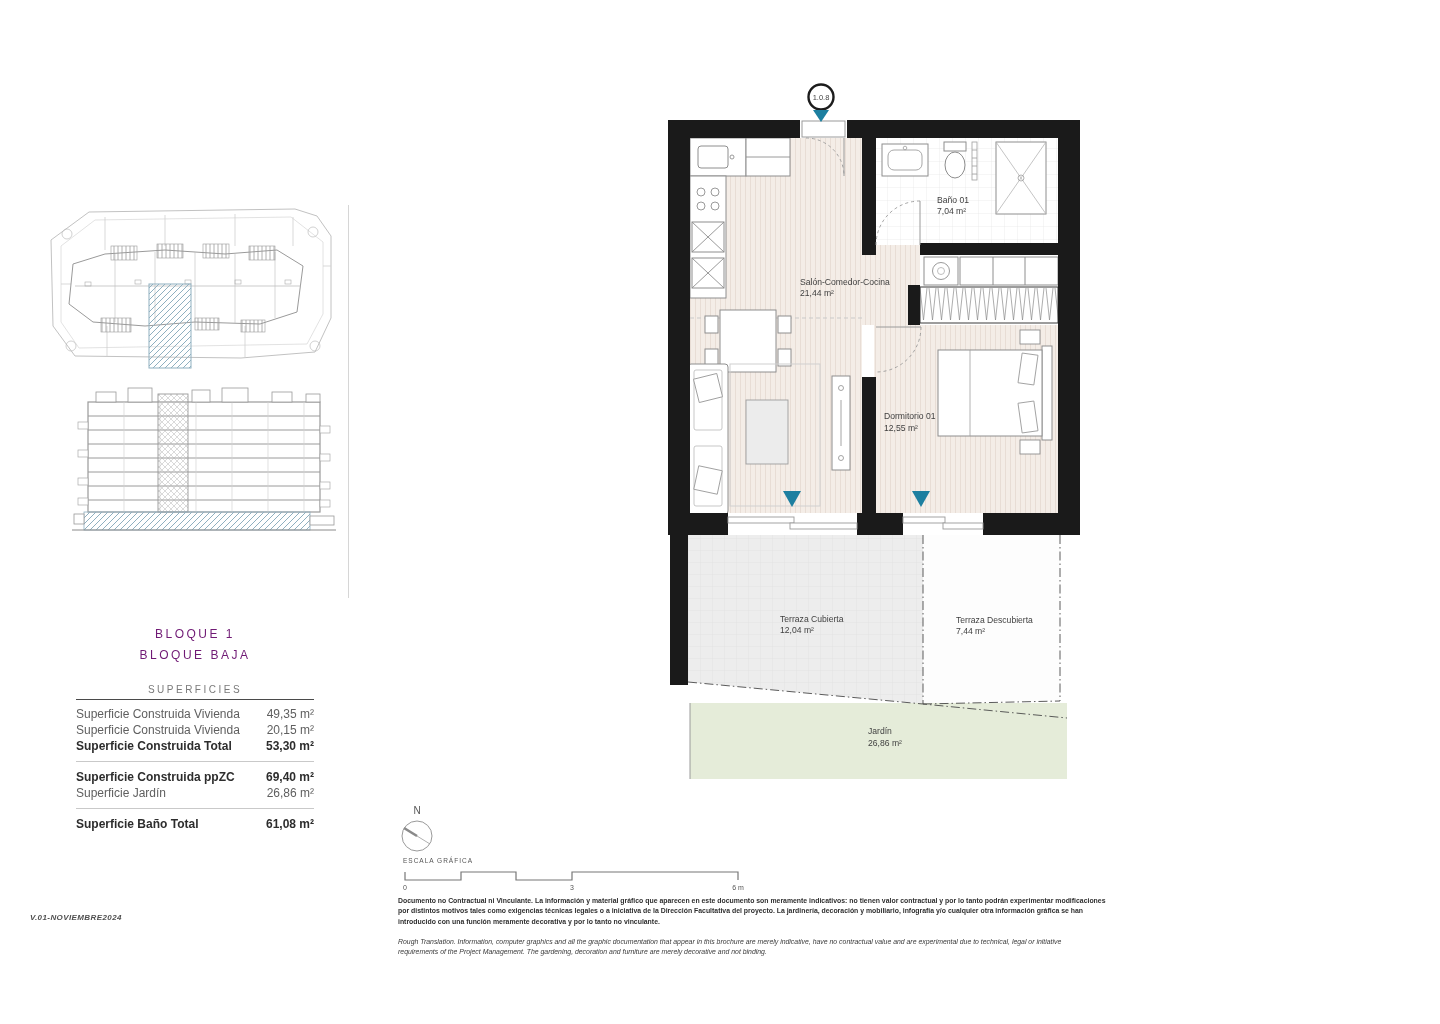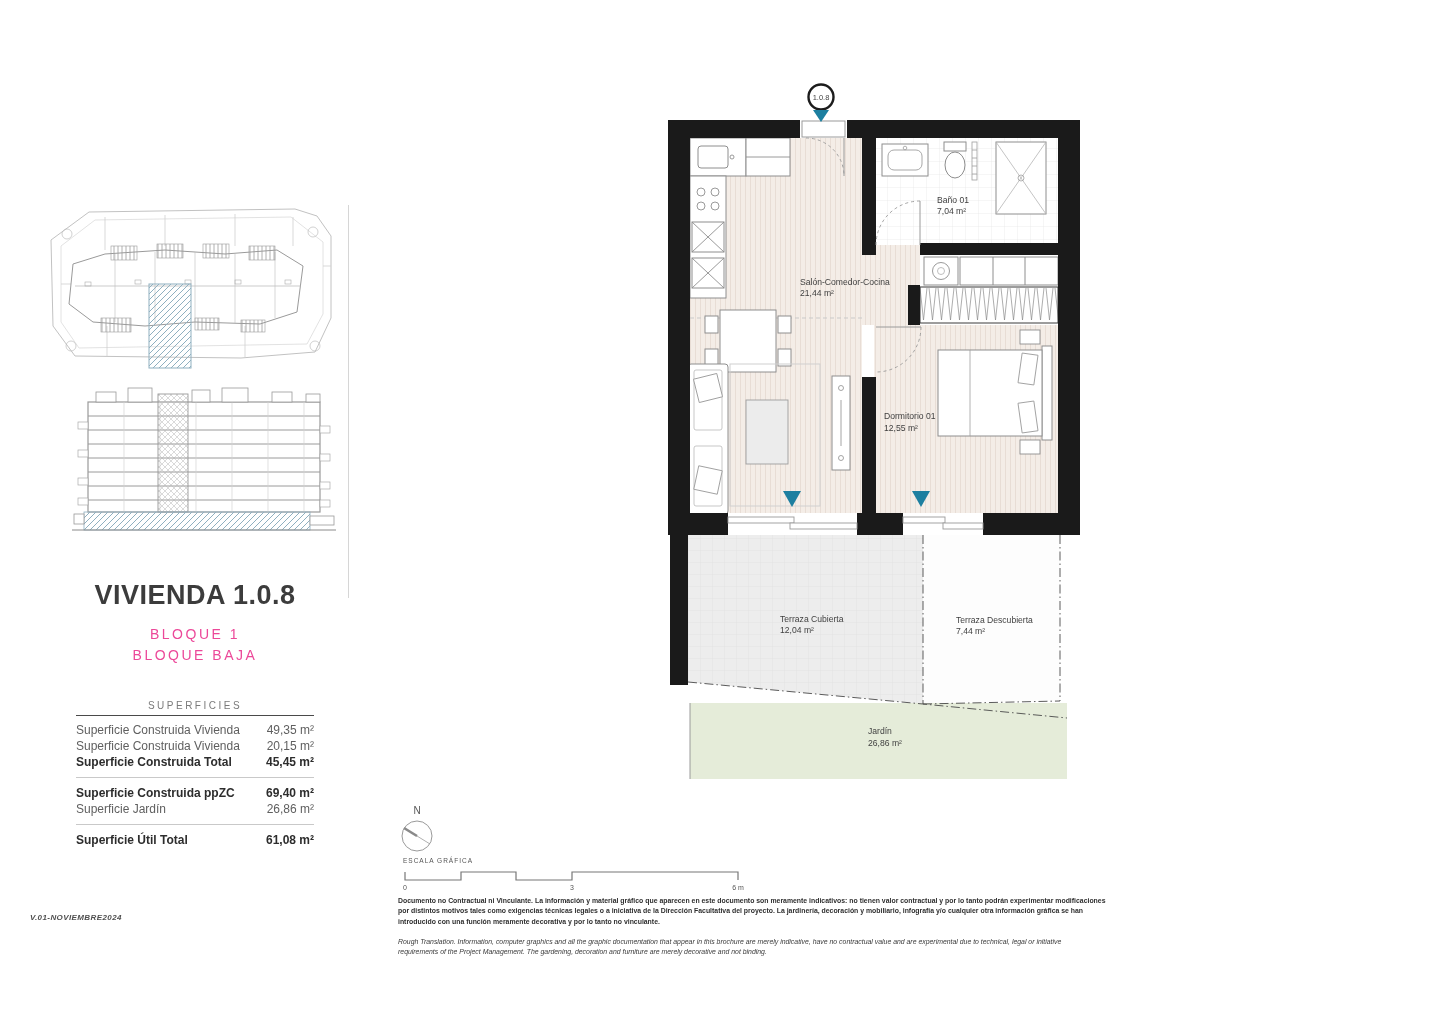--- a/index.html
+++ b/index.html
@@ -6,22 +6,22 @@
   html,body { width:1440px; height:1024px; background:#ffffff; overflow:hidden;
               font-family:"Liberation Sans", sans-serif; }
   .abs { position:absolute; }
   #page { position:relative; width:1440px; height:1024px; background:#fff; }
 
   
   .divider { left:348px; top:205px; width:1px; height:393px; background:#d6d6d6; }
   .title   { left:45px; top:580px; width:300px; text-align:center;
              font-size:27px; font-weight:700; color:#3c3c3c; letter-spacing:.5px; }
   .subtitle{ left:45px; top:624px; width:300px; text-align:center;
-             font-size:14px; color:#ec4899; letter-spacing:2.5px; line-height:21px; }
-  .surfaces{ left:76px; top:700px; width:238px; }
+             font-size:12px; color:#701a75; letter-spacing:2.5px; line-height:21px; }
+  .surfaces{ left:76px; top:684px; width:238px; }
   .s-header{ text-align:center; font-size:10px; letter-spacing:2.5px; color:#7a7a7a;
              padding-bottom:4px; border-bottom:1px solid #4a4a4a; margin-bottom:6px; }
   .s-row   { display:flex; justify-content:space-between; font-size:12px;
              line-height:16px; color:#5f5f5f; }
   .s-row.bold { font-weight:700; color:#2d2d2d;gap:8px; }
   .s-sep   { border-top:1px solid #c9c9c9; margin:7px 0; }
 
   
   .disclaimer-es { left:398px; top:896px; width:718px; font-size:6.9px; line-height:1.5;
                    color:#2e2e2e; font-weight:600; }
@@ -139,52 +139,51 @@
         <rect x="248" y="114" width="10" height="7"></rect>
     </g>
     <rect x="12" y="126" width="226" height="18" fill="url(#pTealB)" stroke="#8fb0c0" stroke-width="0.8"></rect>
     <rect x="2" y="128" width="10" height="10" fill="#ffffff" stroke="#9a9a9a" stroke-width="0.8"></rect>
     <rect x="238" y="130" width="24" height="9" fill="#ffffff" stroke="#9a9a9a" stroke-width="0.8"></rect>
     <line x1="0" y1="144" x2="264" y2="144" stroke="#8a8a8a" stroke-width="1"></line>
   </svg>
 
   <div class="abs divider"></div>
 
-  <div class="abs title">VIVIENDA 1.0.8</div>
   <div class="abs subtitle">
     <div>BLOQUE 1</div>
     <div>BLOQUE BAJA</div>
   </div>
 
   <div class="abs surfaces">
     <div class="s-header">SUPERFICIES</div>
     <div class="s-row">
       <span>Superficie Construida Vivienda</span>
       <span>49,35 m²</span>
     </div>
     <div class="s-row">
       <span>Superficie Construida Vivienda</span>
       <span>20,15 m²</span>
     </div>
     <div class="s-row bold">
       <span>Superficie Construida Total</span>
-      <span>45,45 m²</span>
+      <span>53,30 m²</span>
     </div>
     <div class="s-sep"></div>
     <div class="s-row bold">
       <span>Superficie Construida ppZC</span>
       <span>69,40 m²</span>
     </div>
     <div class="s-row">
       <span>Superficie Jardín</span>
       <span>26,86 m²</span>
     </div>
     <div class="s-sep"></div>
     <div class="s-row bold">
-      <span>Superficie Útil Total</span>
+      <span>Superficie Baño Total</span>
       <span>61,08 m²</span>
     </div>
   </div>
 
   <svg class="abs" style="left:640px; top:70px;" width="450" height="720" viewBox="0 0 450 720">
     <defs>
       <pattern id="pFloor" width="5" height="8" patternUnits="userSpaceOnUse">
         <rect width="5" height="8" fill="#f4ede7"></rect>
         <line x1="0.5" y1="0" x2="0.5" y2="8" stroke="#e8ddd5" stroke-width="1"></line>
       </pattern>

